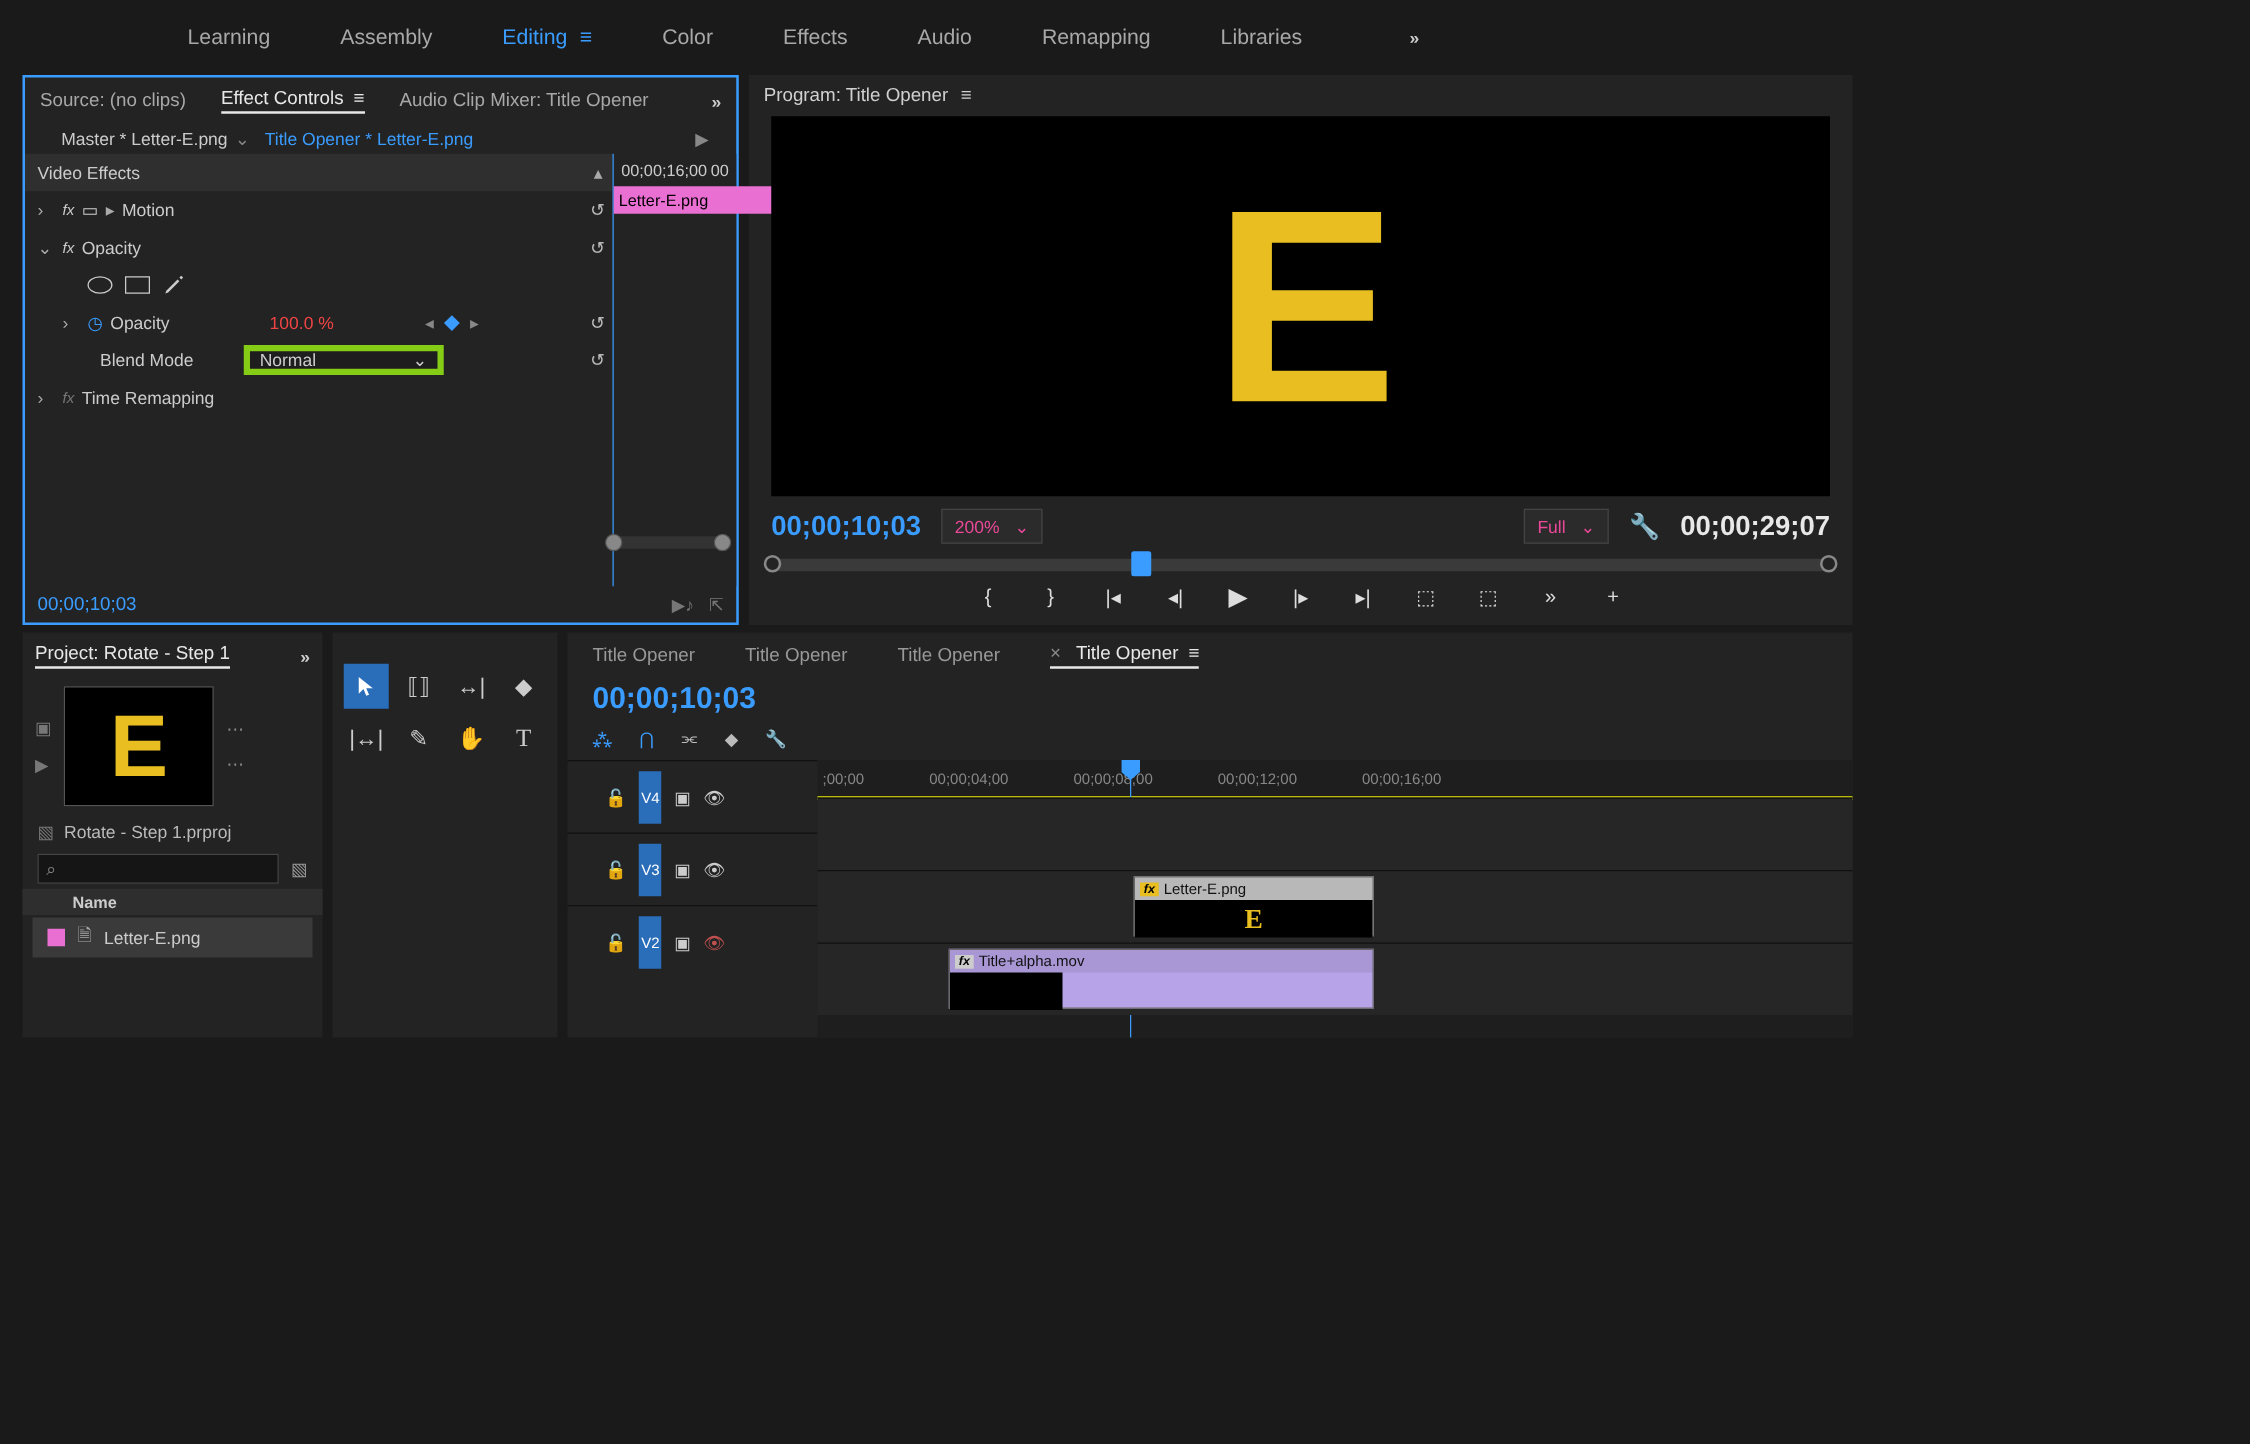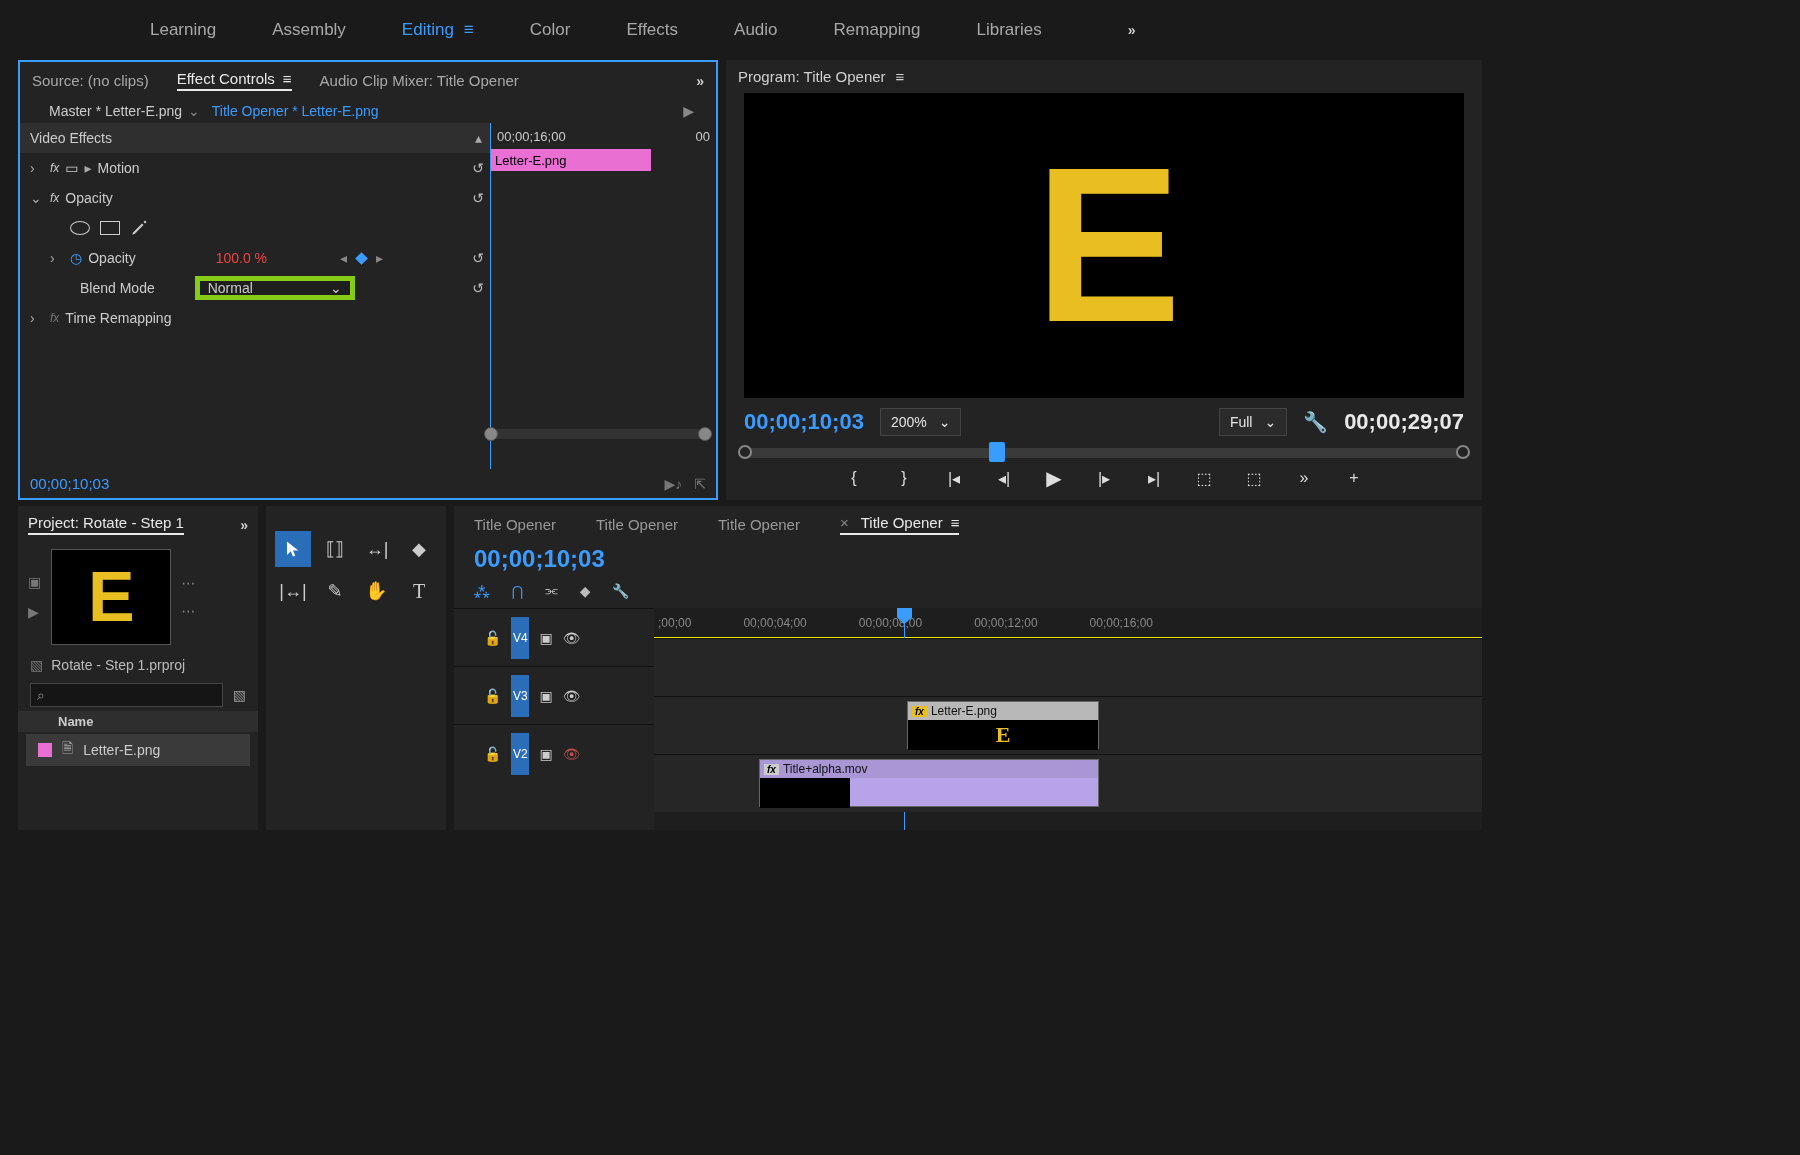--- a/index.html
+++ b/index.html
@@ -3,21 +3,21 @@
 <meta charset="utf-8">
 <style>
 * { box-sizing: border-box; margin: 0; padding: 0; font-family: -apple-system, "Segoe UI", sans-serif; }
 html, body { width: 1500px; height: 880px; background: #1a1a1a; color: #ccc; overflow: hidden; font-size: 14px; }
 .workspace-bar { height: 60px; display: flex; align-items: center; padding-left: 150px; gap: 56px; background: #1a1a1a; }
 .workspace-tab { color: #a8a8a8; cursor: pointer; font-size: 17px; display: flex; align-items: center; gap: 10px; }
 .workspace-tab.active { color: #3a9cff; }
 .ws-overflow { color: #ccc; margin-left: 30px; font-weight: bold; }
 
 .row1 { display: flex; height: 440px; gap: 8px; padding: 0 18px; }
-.left-top { width: 700px; border: 2px solid #3a9cff; background: #232323; display: flex; flex-direction: column; }
+.left-top { width: 573px; border: 2px solid #3a9cff; background: #232323; display: flex; flex-direction: column; }
 .panel-tabs { display: flex; align-items: center; gap: 28px; padding: 8px 12px; }
 .panel-tab { color: #a8a8a8; font-size: 15px; cursor: pointer; display: flex; align-items: center; gap: 8px; }
 .panel-tab.active { color: #e8e8e8; border-bottom: 2px solid #e8e8e8; padding-bottom: 2px; }
 .panel-overflow { margin-left: auto; color: #ccc; font-weight: bold; }
 
 .ec-head { display: flex; align-items: center; padding: 4px 0 4px 10px; font-size: 14px; }
 .ec-master { color: #ccc; margin-left: 19px; }
 .ec-seq { color: #3a9cff; margin-left: 6px; }
 .ec-head-right { margin-left: auto; display: flex; align-items: center; gap: 8px; }
 .ec-body { flex: 1; display: flex; }
@@ -44,21 +44,21 @@
 .ec-scroll .thumb { position: absolute; left: -6px; width: 14px; height: 14px; background: #888; border-radius: 50%; top: -2px; }
 .ec-scroll .thumb2 { right: -6px; left: auto; }
 
 .right-top { flex: 1; background: #232323; display: flex; flex-direction: column; }
 .prog-head { padding: 8px 12px; color: #d0d0d0; font-size: 15px; display: flex; align-items: center; gap: 10px; }
 .prog-mon { flex: 1; background: #000; margin: 0 18px; display: flex; align-items: center; justify-content: center; position: relative; }
 .big-E { font-family: Impact, "Arial Black", sans-serif; font-weight: 900; font-size: 220px; color: #e8be20; letter-spacing: -8px; }
 .prog-ctrl { padding: 10px 18px; }
 .prog-row1 { display: flex; align-items: center; gap: 16px; }
 .prog-tc { color: #3a9cff; font-size: 22px; font-weight: 600; }
-.prog-sel { height: 28px; background: #2b2b2b; border: 1px solid #444; color: #e5e5e5; padding: 0 10px; display: flex; align-items: center; gap: 12px; }
+.prog-sel { height: 28px; background: #2b2b2b; border: 1px solid #444; color: #ec4899; padding: 0 10px; display: flex; align-items: center; gap: 12px; }
 .prog-dur { color: #e8e8e8; font-size: 22px; font-weight: 600; margin-left: auto; }
 .prog-scrub { margin: 12px 0 8px; height: 10px; background: #3a3a3a; border-radius: 5px; position: relative; }
 .prog-scrub .ph { position: absolute; left: 34%; top: -6px; width: 16px; height: 20px; background: #3a9cff; border-radius: 2px; }
 .prog-scrub .end { position: absolute; top: -3px; width: 14px; height: 14px; border: 2px solid #888; border-radius: 50%; background: #232323; }
 .prog-scrub .end.l { left: -6px; } .prog-scrub .end.r { right: -6px; }
 .transport { display: flex; align-items: center; justify-content: center; gap: 26px; color: #ddd; font-size: 16px; }
 .transport .btn { cursor: pointer; width: 24px; text-align: center; }
 
 .row2 { display: flex; height: 330px; padding: 6px 18px 0; gap: 8px; }
 .proj { width: 240px; background: #232323; display: flex; flex-direction: column; }

